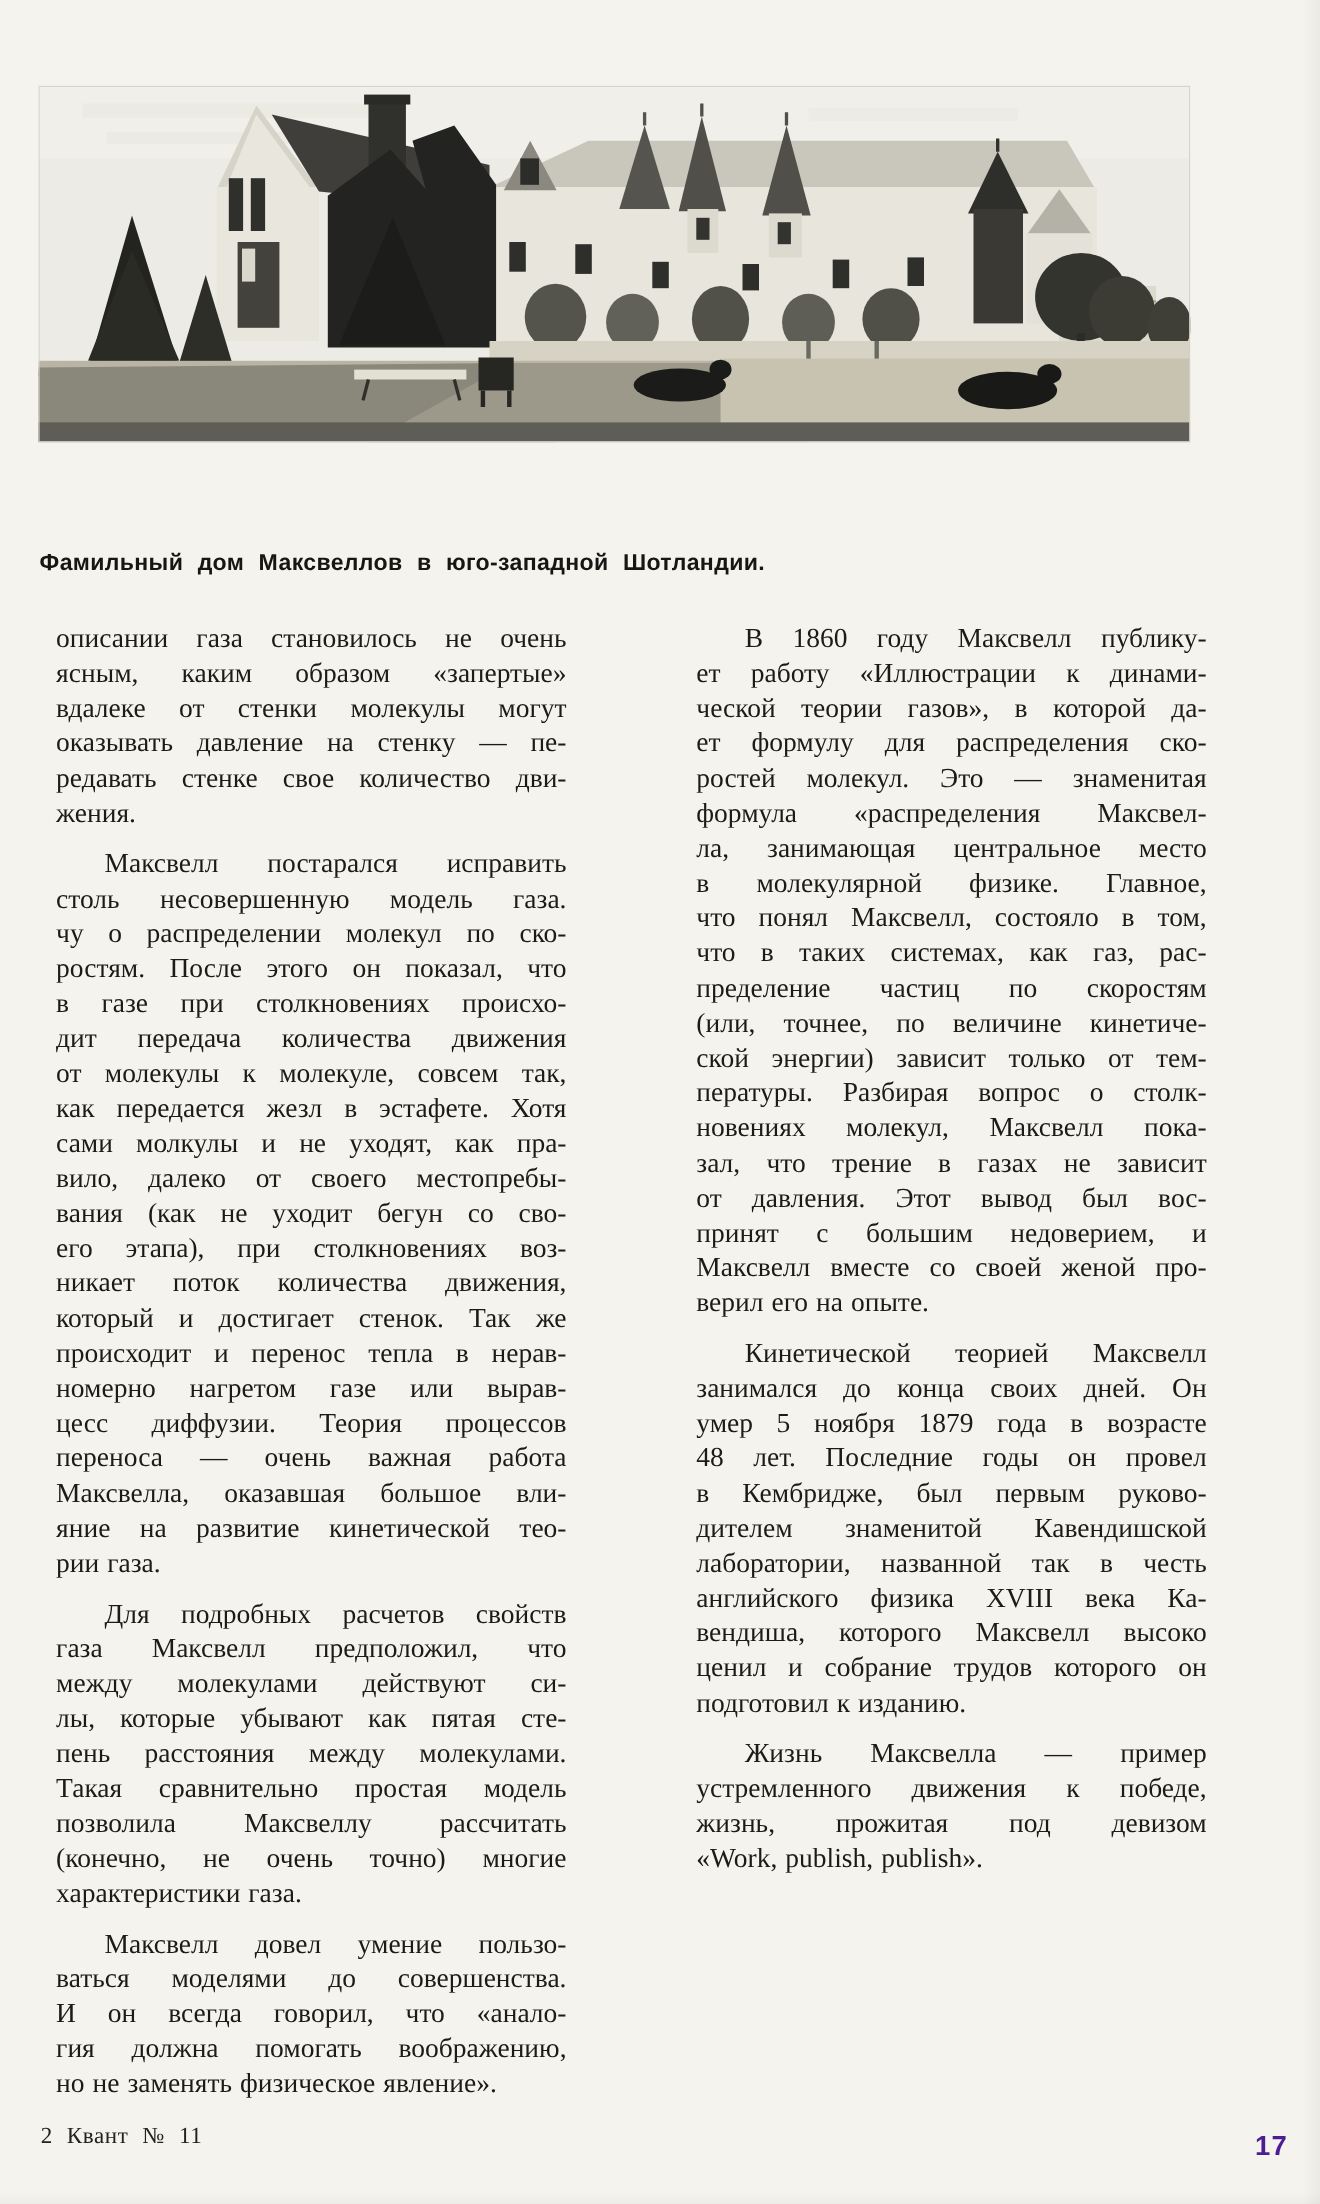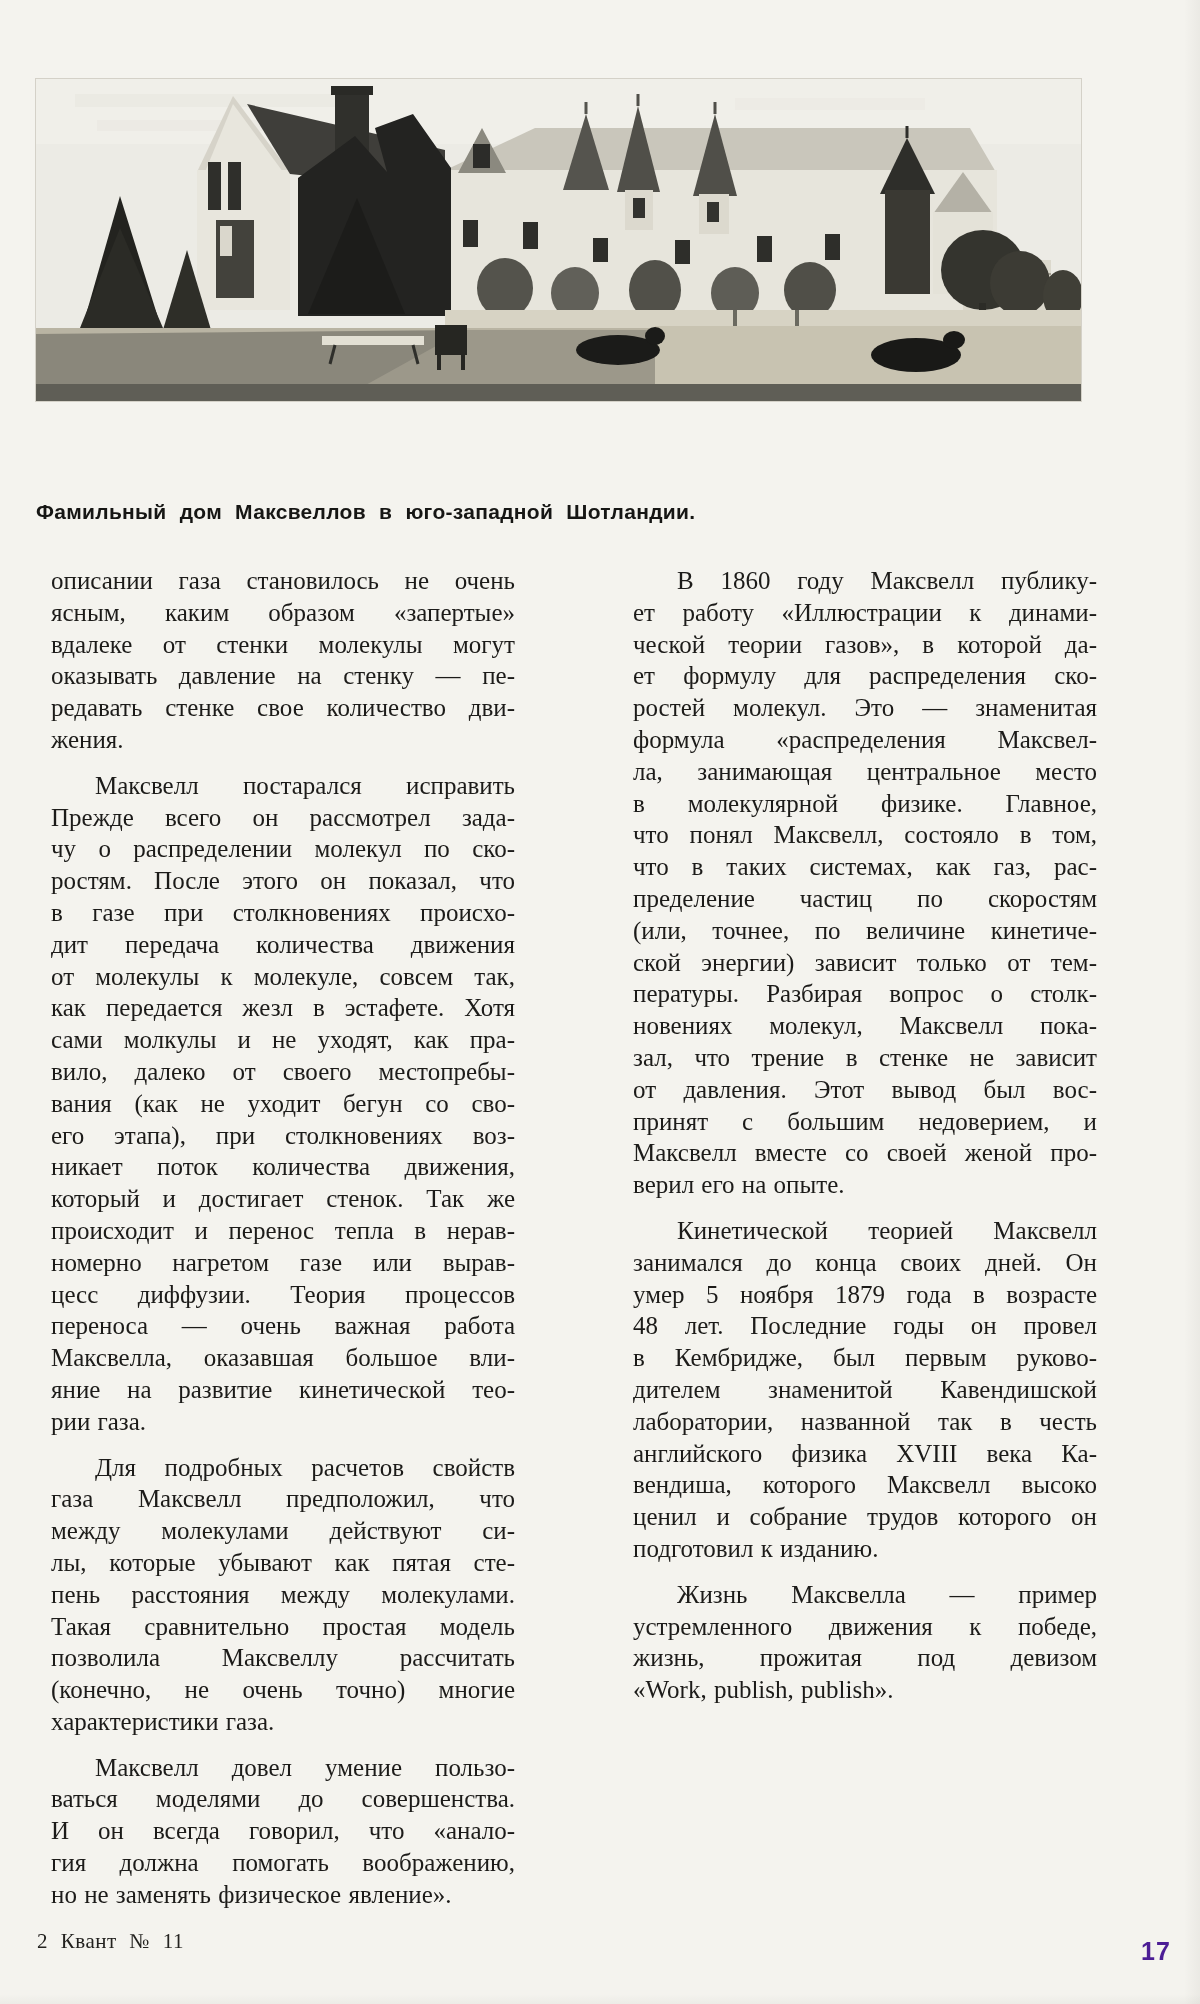--- a/index.html
+++ b/index.html
@@ -215,21 +215,21 @@
       <div class="para">
         <div class="line first">описании газа становилось не очень</div>
         <div class="line">ясным, каким образом «запертые»</div>
         <div class="line">вдалеке от стенки молекулы могут</div>
         <div class="line">оказывать давление на стенку — пе-</div>
         <div class="line">редавать стенке свое количество дви-</div>
         <div class="line last">жения.</div>
       </div>
       <div class="para indent">
         <div class="line first">Максвелл постарался исправить</div>
-        <div class="line">Прежде всего он рассмотрел зада-</div>
+        <div class="line">столь несовершенную модель газа.</div>
         <div class="line">чу о распределении молекул по ско-</div>
         <div class="line">ростям. После этого он показал, что</div>
         <div class="line">в газе при столкновениях происхо-</div>
         <div class="line">дит передача количества движения</div>
         <div class="line">от молекулы к молекуле, совсем так,</div>
         <div class="line">как передается жезл в эстафете. Хотя</div>
         <div class="line">сами молкулы и не уходят, как пра-</div>
         <div class="line">вило, далеко от своего местопребы-</div>
         <div class="line">вания (как не уходит бегун со сво-</div>
         <div class="line">его этапа), при столкновениях воз-</div>
@@ -272,21 +272,21 @@
         <div class="line">формула «распределения Максвел-</div>
         <div class="line">ла, занимающая центральное место</div>
         <div class="line">в молекулярной физике. Главное,</div>
         <div class="line">что понял Максвелл, состояло в том,</div>
         <div class="line">что в таких системах, как газ, рас-</div>
         <div class="line">пределение частиц по скоростям</div>
         <div class="line">(или, точнее, по величине кинетиче-</div>
         <div class="line">ской энергии) зависит только от тем-</div>
         <div class="line">пературы. Разбирая вопрос о столк-</div>
         <div class="line">новениях молекул, Максвелл пока-</div>
-        <div class="line">зал, что трение в стенке не зависит</div>
+        <div class="line">зал, что трение в газах не зависит</div>
         <div class="line">от давления. Этот вывод был вос-</div>
         <div class="line">принят с большим недоверием, и</div>
         <div class="line">Максвелл вместе со своей женой про-</div>
         <div class="line last">верил его на опыте.</div>
       </div>
       <div class="para indent">
         <div class="line first">Кинетической теорией Максвелл</div>
         <div class="line">занимался до конца своих дней. Он</div>
         <div class="line">умер 5 ноября 1879 года в возрасте</div>
         <div class="line">48 лет. Последние годы он провел</div>

